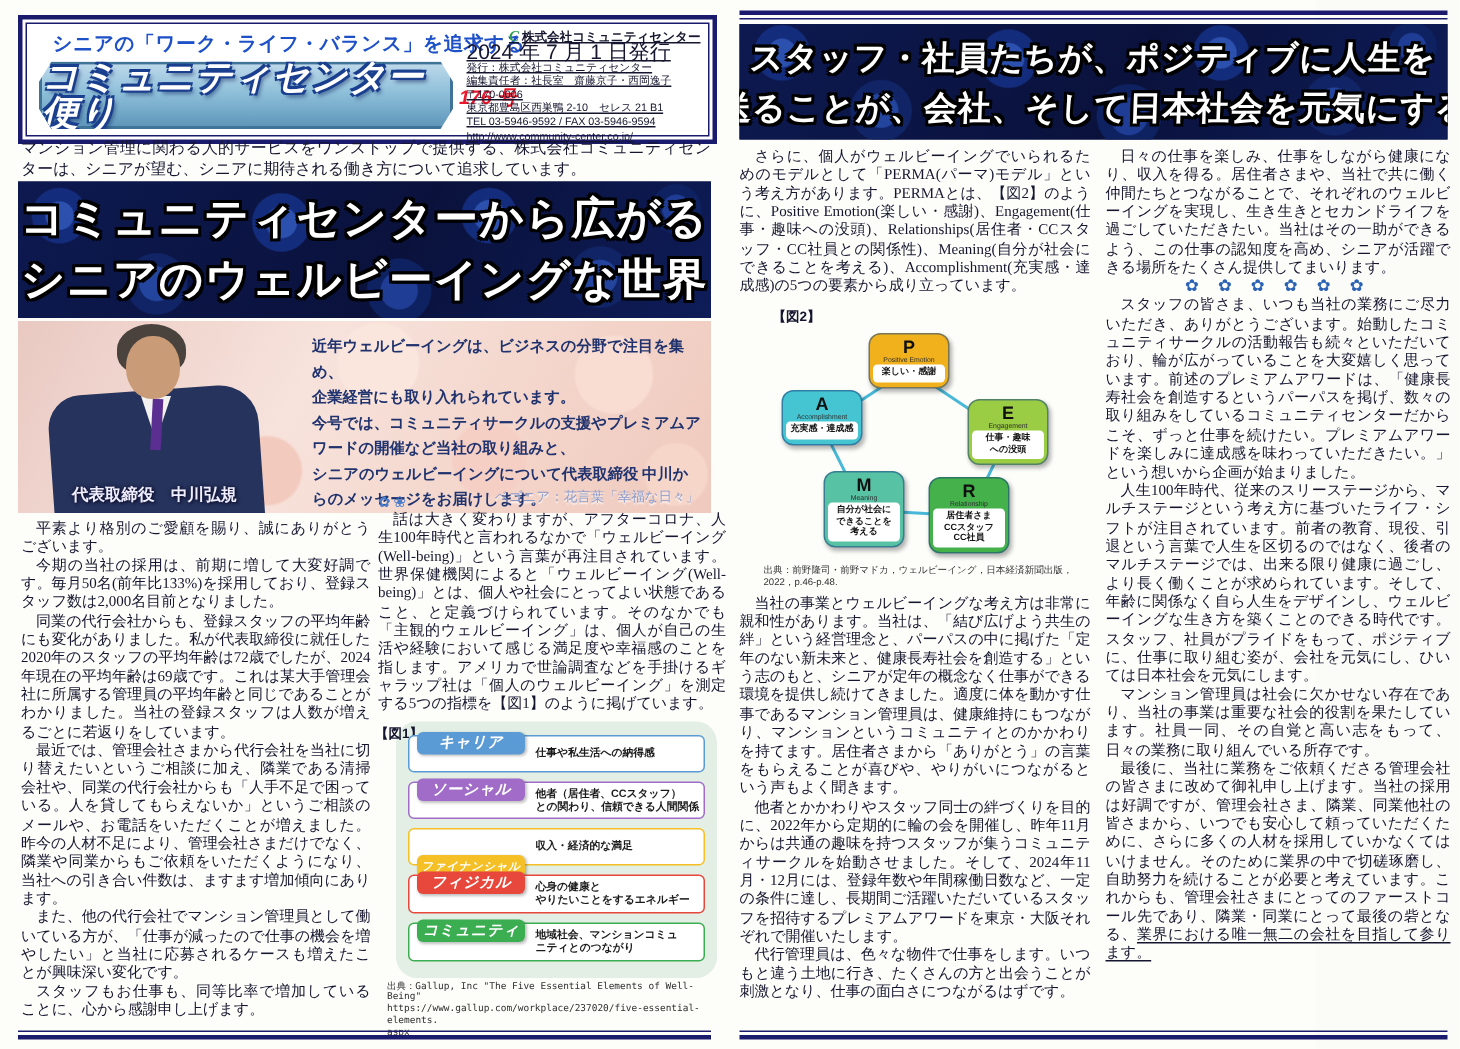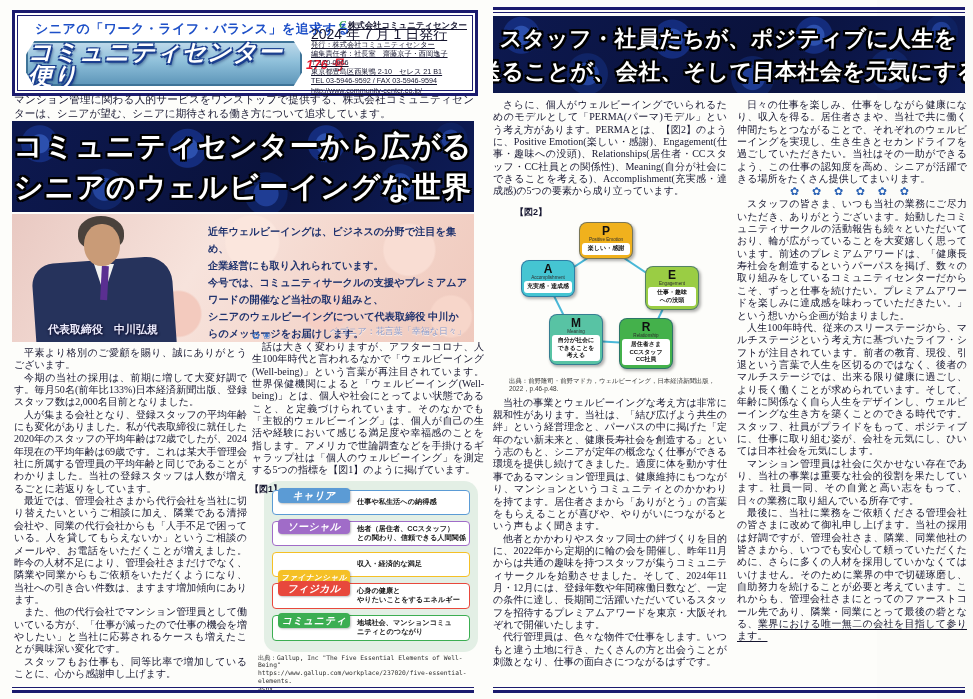--- a/index.html
+++ b/index.html
@@ -175,22 +175,22 @@
 今号では、コミュニティサークルの支援やプレミアムア
 ワードの開催など当社の取り組みと、
 シニアのウェルビーイングについて代表取締役 中川か
 らのメッセージをお届けします。</p>
       <div class="caption">代表取締役　中川弘規</div>
       <div class="flower-note">ベゴニア：花言葉「幸福な日々」</div>
     </div>
 
     <div class="col colL1">
       <p>平素より格別のご愛顧を賜り、誠にありがとうございます。</p>
-      <p>今期の当社の採用は、前期に増して大変好調です。毎月50名(前年比133%)日本経済新聞出版、登録スタッフ数は2,000名目前となりました。</p>
-      <p>人が集まる会社となり、登録スタッフの平均年齢にも変化がありました。私が代表取締役に就任した2020年のスタッフの平均年齢は72歳でしたが、2024年現在の平均年齢は69歳です。これは某大手管理会社に所属する管理員の平均年齢と同じであることがわかりました。当社の登録スタッフは人数が増えるごとに若返りをしています。</p>
+      <p>今期の当社の採用は、前期に増して大変好調です。毎月50名(前年比133%)を採用しており、登録スタッフ数は2,000名目前となりました。</p>
+      <p>同業の代行会社からも、登録スタッフの平均年齢にも変化がありました。私が代表取締役に就任した2020年のスタッフの平均年齢は72歳でしたが、2024年現在の平均年齢は69歳です。これは某大手管理会社に所属する管理員の平均年齢と同じであることがわかりました。当社の登録スタッフは人数が増えるごとに若返りをしています。</p>
       <p>最近では、管理会社さまから代行会社を当社に切り替えたいというご相談に加え、隣業である清掃会社や、同業の代行会社からも「人手不足で困っている。人を貸してもらえないか」というご相談のメールや、お電話をいただくことが増えました。昨今の人材不足により、管理会社さまだけでなく、隣業や同業からもご依頼をいただくようになり、当社への引き合い件数は、ますます増加傾向にあります。</p>
       <p>また、他の代行会社でマンション管理員として働いている方が、「仕事が減ったので仕事の機会を増やしたい」と当社に応募されるケースも増えたことが興味深い変化です。</p>
       <p>スタッフもお仕事も、同等比率で増加していることに、心から感謝申し上げます。</p>
     </div>
 
     <div class="col colL2">
       <div class="ornament">✿❀</div>
       <p>話は大きく変わりますが、アフターコロナ、人生100年時代と言われるなかで「ウェルビーイング(Well-being)」という言葉が再注目されています。世界保健機関によると「ウェルビーイング(Well-being)」とは、個人や社会にとってよい状態であること、と定義づけられています。そのなかでも「主観的ウェルビーイング」は、個人が自己の生活や経験において感じる満足度や幸福感のことを指します。アメリカで世論調査などを手掛けるギャラップ社は「個人のウェルビーイング」を測定する5つの指標を【図1】のように掲げています。</p>
       <div class="fig1">
         <span class="fig-label">【図1】</span>

